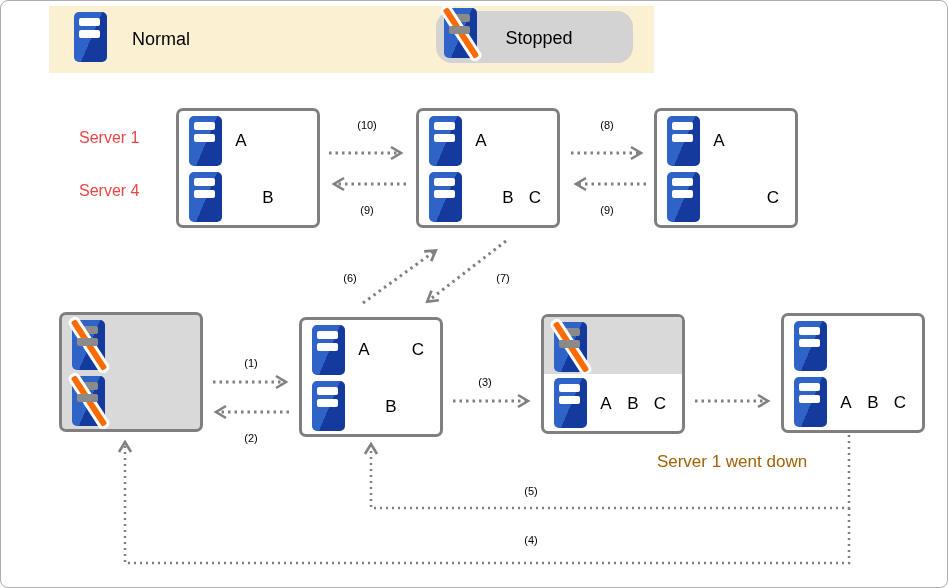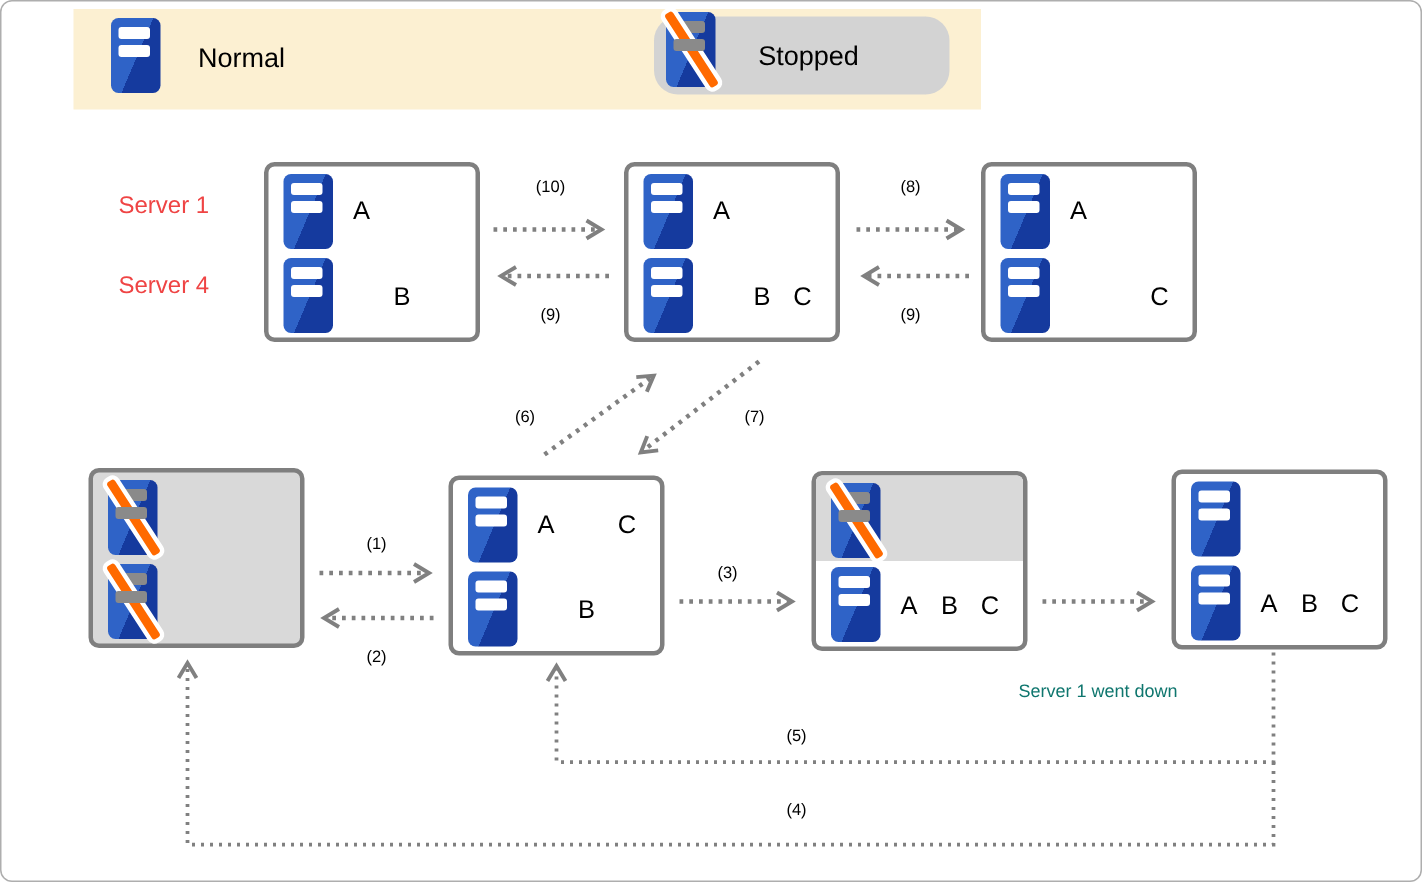--- a/index.html
+++ b/index.html
@@ -29,21 +29,21 @@
   .state .i1{left:10px;top:5px}
   .state .i2{left:10px;top:61px}
   .lt{position:absolute;transform:translate(-50%,-50%);font-size:17px;color:#000;}
   .r1{top:30px}.r2{top:87px}
   .c1{left:62px}.c2{left:89px}.c3{left:116px}
 
   
   .row-label{position:absolute;left:78px;transform:translate(0,-50%);font-size:16px;color:#ef4444;white-space:nowrap;}
   .alabel{position:absolute;transform:translate(-50%,-50%);font-size:11px;color:#000;white-space:nowrap;}
   .note{position:absolute;left:731px;top:460px;transform:translate(-50%,-50%);
-        font-size:12px;line-height:23px;color:#0f766e;text-align:center;white-space:nowrap;}
+        font-size:17px;line-height:23px;color:#a16207;text-align:center;white-space:nowrap;}
 
   .arrows{position:absolute;left:0;top:0;width:948px;height:588px;pointer-events:none;}
 </style>
 </head>
 <body>
 
 <div class="canvas">
 
   <div class="legend-band">
     <span class="srv" style="left:25px;top:6px"></span>

